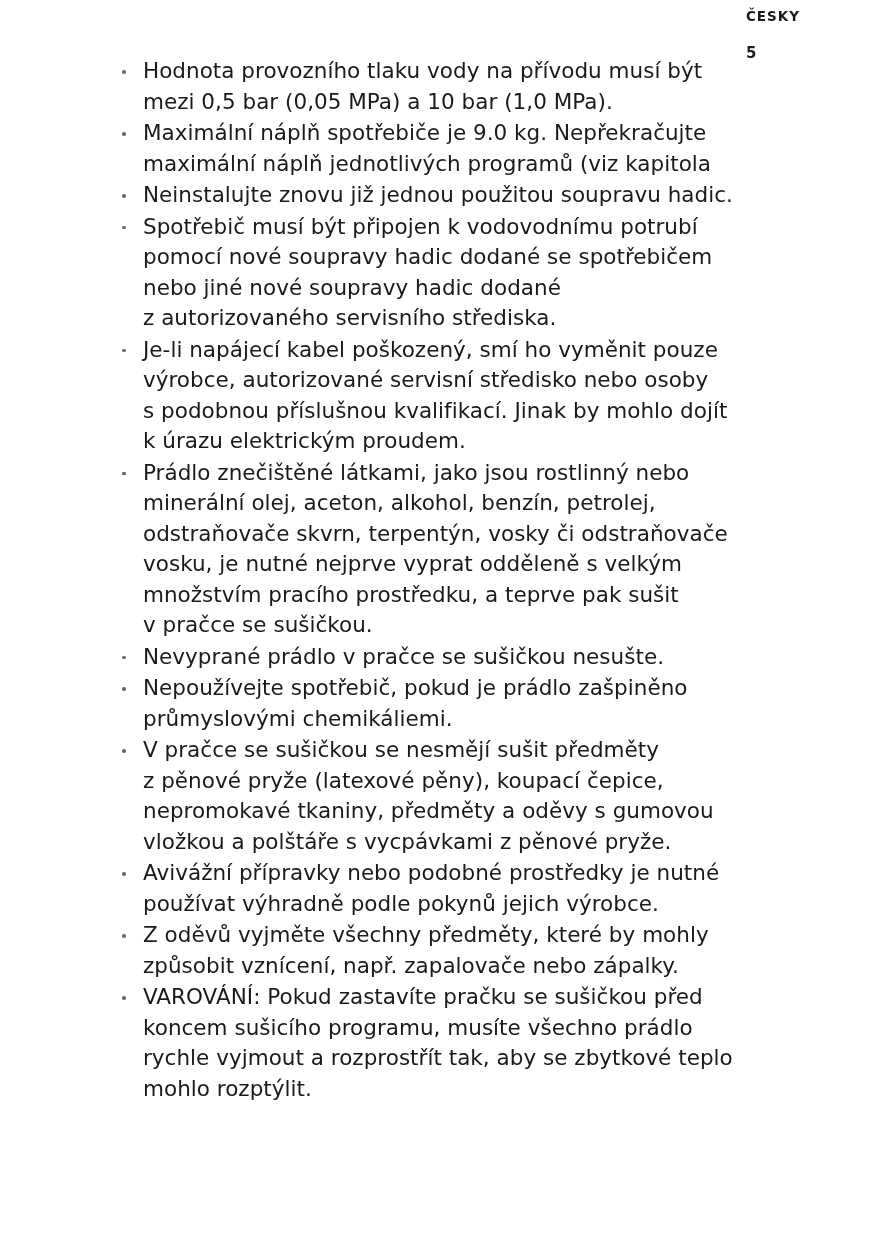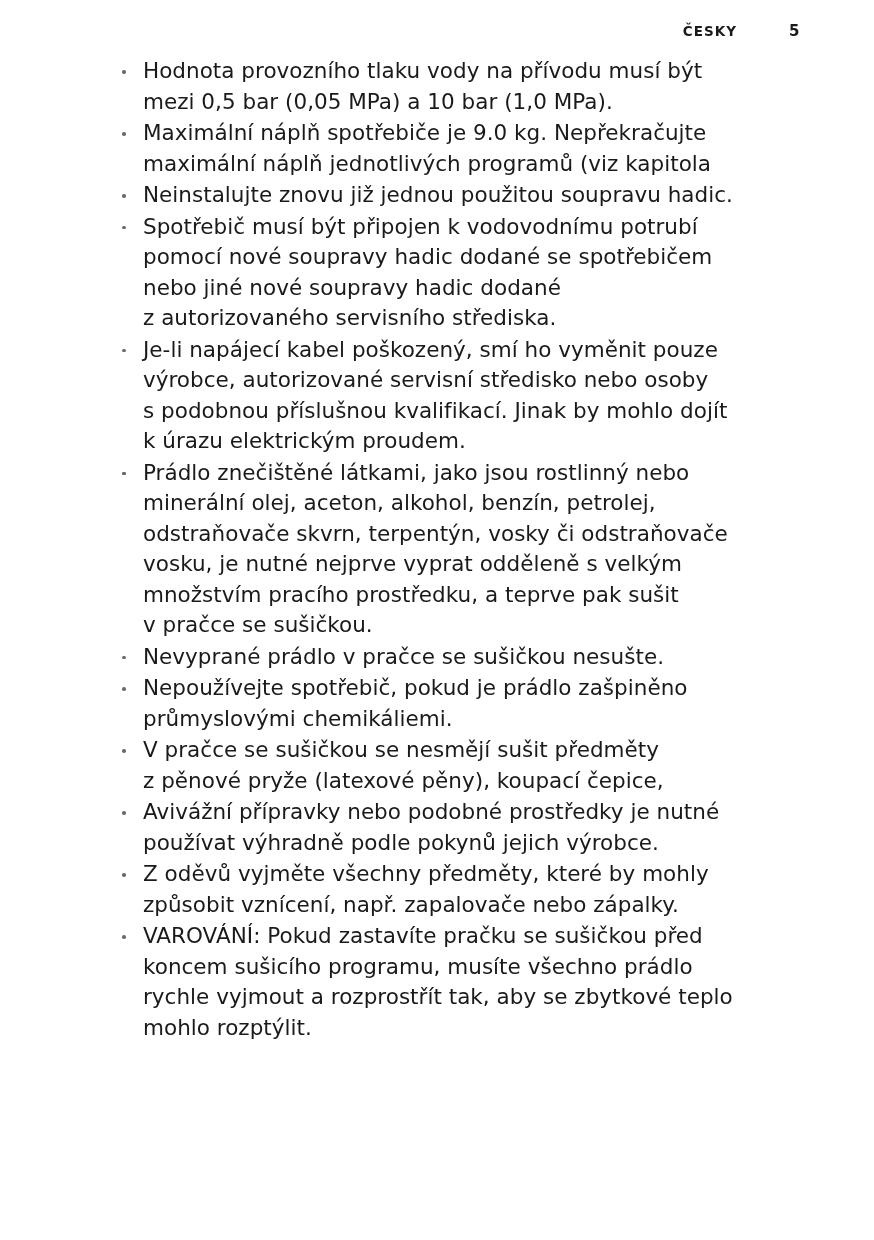--- a/index.html
+++ b/index.html
@@ -16,28 +16,29 @@
     overflow: hidden;
   }
   .page {
     position: relative;
     width: 874px;
     height: 1240px;
     box-sizing: border-box;
   }
   .header {
     position: absolute;
-    top: 22px;
+    top: 8px;
     right: 74px;
     display: flex;
     align-items: baseline;
-    gap: 52px;
+    gap: 20px;
     font-size: 14.5px;
     letter-spacing: 0.6px;
     color: #1a1a1a;
+    flex-direction: column;
   }
   .header .lang {
     font-weight: 700;
     font-size: 13.5px;
     letter-spacing: 1px;
   }
   .header .pageno {
     font-weight: 700;
     font-size: 15px;
   }
@@ -125,20 +126,22 @@
         <li>
           <span class="line">Nevyprané prádlo v pračce se sušičkou nesušte.</span>
         </li>
         <li>
           <span class="line">Nepoužívejte spotřebič, pokud je prádlo zašpiněno</span>
           <span class="line">průmyslovými chemikáliemi.</span>
         </li>
         <li>
           <span class="line">V pračce se sušičkou se nesmějí sušit předměty</span>
           <span class="line">z pěnové pryže (latexové pěny), koupací čepice,</span>
+          <span class="line">nepromokavé tkaniny, předměty a oděvy s gumovou</span>
+          <span class="line">vložkou a polštáře s vycpávkami z pěnové pryže.</span>
         </li>
         <li>
           <span class="line">Avivážní přípravky nebo podobné prostředky je nutné</span>
           <span class="line">používat výhradně podle pokynů jejich výrobce.</span>
         </li>
         <li>
           <span class="line">Z oděvů vyjměte všechny předměty, které by mohly</span>
           <span class="line">způsobit vznícení, např. zapalovače nebo zápalky.</span>
         </li>
         <li>

